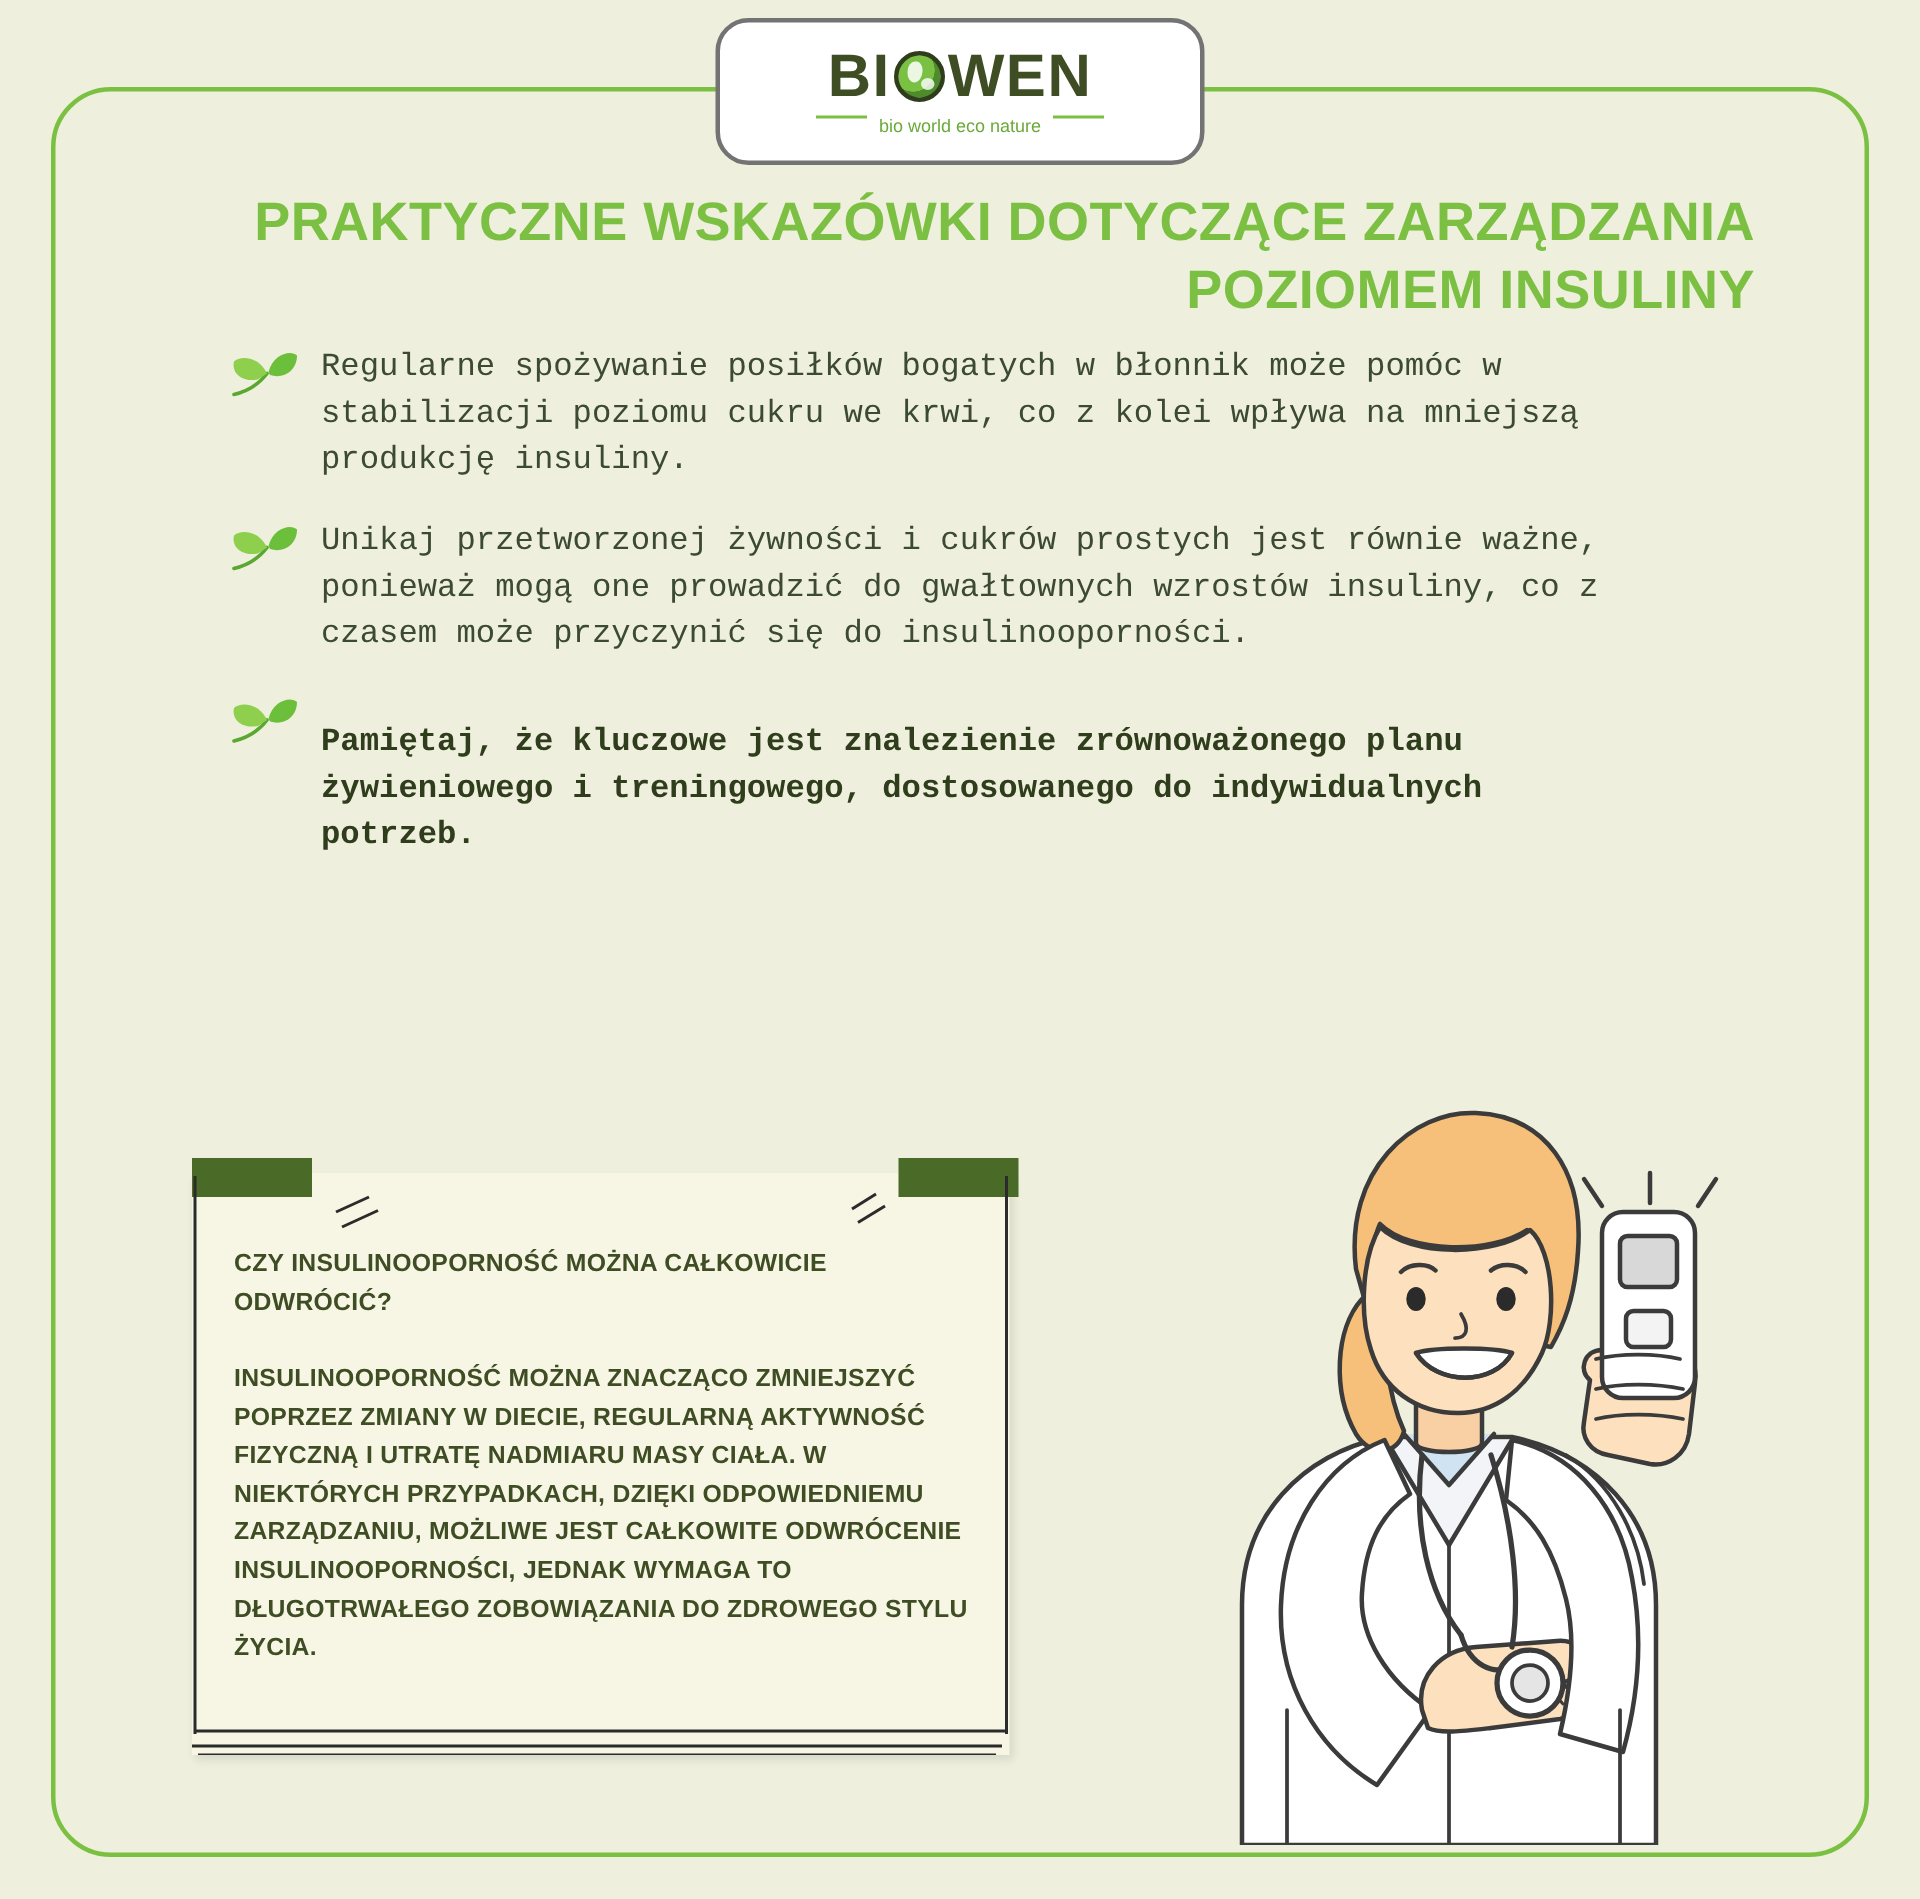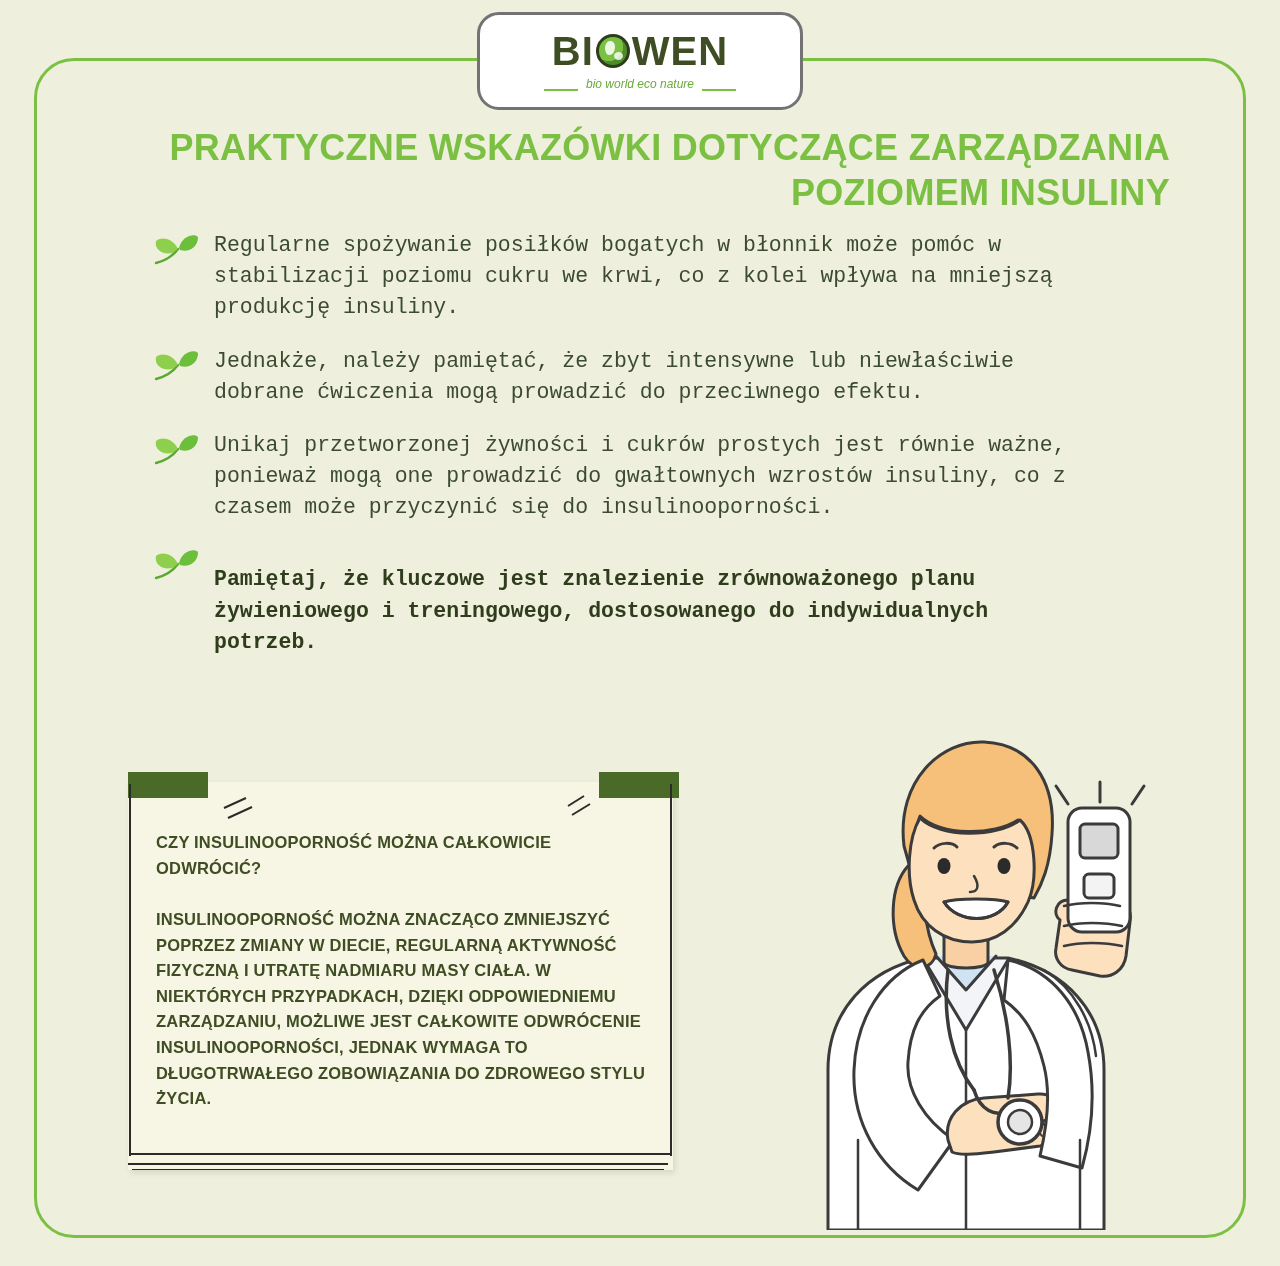--- a/index.html
+++ b/index.html
@@ -91,24 +91,23 @@
     bottom: 5px;
     width: 9px;
     height: 8px;
     background: #ffffff;
     border-radius: 50%;
     opacity: .8;
   }
   .logo-sub {
     margin-top: 6px;
     font-size: 12px;
-    font-style: italic;
     color: #6aaa3a;
     display: flex;
-    align-items: flex-end;
+    align-items: flex-start;
     gap: 8px;
     white-space: nowrap;
   }
   .logo-sub .dash {
     display: inline-block;
     width: 34px;
     height: 2px;
     background: #7cc043;
   }
 
@@ -239,30 +238,20 @@
         <svg viewBox="0 0 48 34" width="48" height="34" xmlns="http://www.w3.org/2000/svg">
           <path d="M4 30 C12 28 20 24 26 16" stroke="#5aa82f" stroke-width="2.4" fill="none" stroke-linecap="round"></path>
           <path d="M26 16 C20 4 8 4 4 8 C2 16 10 22 20 20 Z" fill="#8fcf4e"></path>
           <path d="M27 15 C30 3 42 0 46 4 C46 14 37 20 28 17 Z" fill="#6cbf3a"></path>
         </svg>
       </span>
       <div class="tip-text">Regularne spożywanie posiłków bogatych w błonnik może pomóc w stabilizacji poziomu cukru we krwi, co z kolei wpływa na mniejszą produkcję insuliny.</div>
     </div>
 
 
-    <div class="tip">
-      <span class="leaf-icon">
-        <svg viewBox="0 0 48 34" width="48" height="34" xmlns="http://www.w3.org/2000/svg">
-          <path d="M4 30 C12 28 20 24 26 16" stroke="#5aa82f" stroke-width="2.4" fill="none" stroke-linecap="round"></path>
-          <path d="M26 16 C20 4 8 4 4 8 C2 16 10 22 20 20 Z" fill="#8fcf4e"></path>
-          <path d="M27 15 C30 3 42 0 46 4 C46 14 37 20 28 17 Z" fill="#6cbf3a"></path>
-        </svg>
-      </span>
-      <div class="tip-text">Jednakże, należy pamiętać, że zbyt intensywne lub niewłaściwie dobrane ćwiczenia mogą prowadzić do przeciwnego efektu.</div>
-    </div>
 
     <div class="tip">
       <span class="leaf-icon">
         <svg viewBox="0 0 48 34" width="48" height="34" xmlns="http://www.w3.org/2000/svg">
           <path d="M4 30 C12 28 20 24 26 16" stroke="#5aa82f" stroke-width="2.4" fill="none" stroke-linecap="round"></path>
           <path d="M26 16 C20 4 8 4 4 8 C2 16 10 22 20 20 Z" fill="#8fcf4e"></path>
           <path d="M27 15 C30 3 42 0 46 4 C46 14 37 20 28 17 Z" fill="#6cbf3a"></path>
         </svg>
       </span>
       <div class="tip-text">Unikaj przetworzonej żywności i cukrów prostych jest równie ważne, ponieważ mogą one prowadzić do gwałtownych wzrostów insuliny, co z czasem może przyczynić się do insulinooporności.</div>

